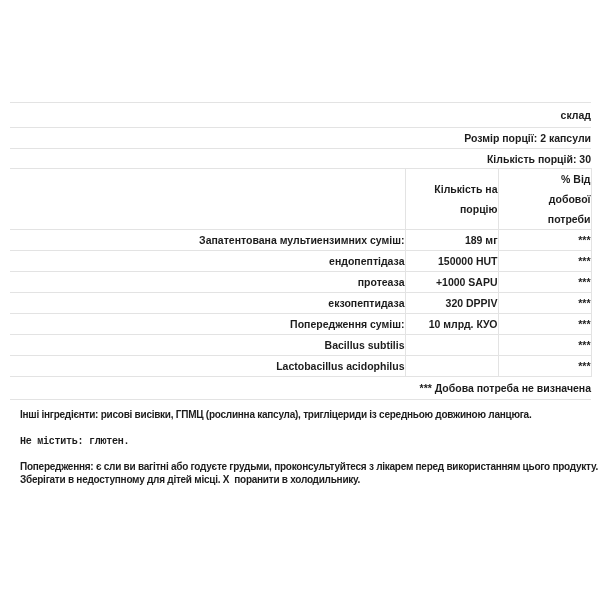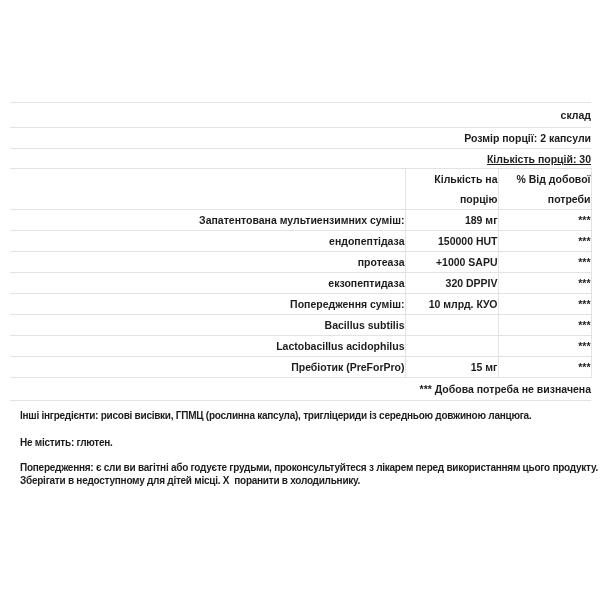--- a/index.html
+++ b/index.html
@@ -10,32 +10,32 @@
   }
   .wrap{margin:102px 0 0 10px;width:581px;}
   table{border-collapse:collapse;table-layout:fixed;width:581px;
         font-size:10.5px;color:#1c1c1c;text-align:right;}
   td{padding:0;vertical-align:middle;border-bottom:1px solid #e3e3e3;}
   colgroup col.w1{width:395px;}
   colgroup col.w2{width:93px;}
   colgroup col.w3{width:93px;}
   tr.info td{height:20px;padding-left:2px;}
   tr.info.first td{height:24px;border-top:1px solid #e3e3e3;}
-  tr.info.third td{height:19px;text-decoration:underline;}
+  tr.info.third td{height:19px;}
   tr.head td{height:33px;line-height:20px;}
   .c1{padding-left:2px;}
   .c2{padding-left:17px;}
-  .c3{padding-left:12px;}
+  .c3{padding-left:22px;}
   tr.grid .c2{border-left:1px solid #e3e3e3;}
   tr.grid .c3{border-left:1px solid #e3e3e3;border-right:1px solid #e3e3e3;}
   tr.data td{height:20px;}
   tr.foot td{height:22px;padding-left:2px;}
   .notes{margin:8px 0 4px 10px;font-size:10px;letter-spacing:-0.25px;line-height:13px;}
   .notes p{margin:0;white-space:pre;}
-  .notes p.gap-a{margin-top:14px;}
+  .notes p.gap-a{margin-top:14px;font-family:Liberation Mono, monospace;}
   .notes p.gap-b{margin-top:12px;}
 </style>
 </head>
 <body>
 
 <div class="wrap">
   <table>
     <colgroup>
         <col class="w1">
         <col class="w2">
@@ -86,25 +86,20 @@
         <tr class="data grid">
           <td class="c1">Bacillus subtilis</td>
           <td class="c2"></td>
           <td class="c3">***</td>
         </tr>
         <tr class="data grid">
           <td class="c1">Lactobacillus acidophilus</td>
           <td class="c2"></td>
           <td class="c3">***</td>
         </tr>
-        <tr class="data grid">
-          <td class="c1">Пребіотик (PreForPro)</td>
-          <td class="c2">15 мг</td>
-          <td class="c3">***</td>
-        </tr>
       </tbody>
     <tbody>
       <tr class="foot">
         <td colspan="3">*** Добова потреба не визначена</td>
       </tr>
     </tbody>
   </table>
 
   <div class="notes">
     <p>Інші інгредієнти: рисові висівки, ГПМЦ (рослинна капсула), тригліцериди із середньою довжиною ланцюга.</p>

